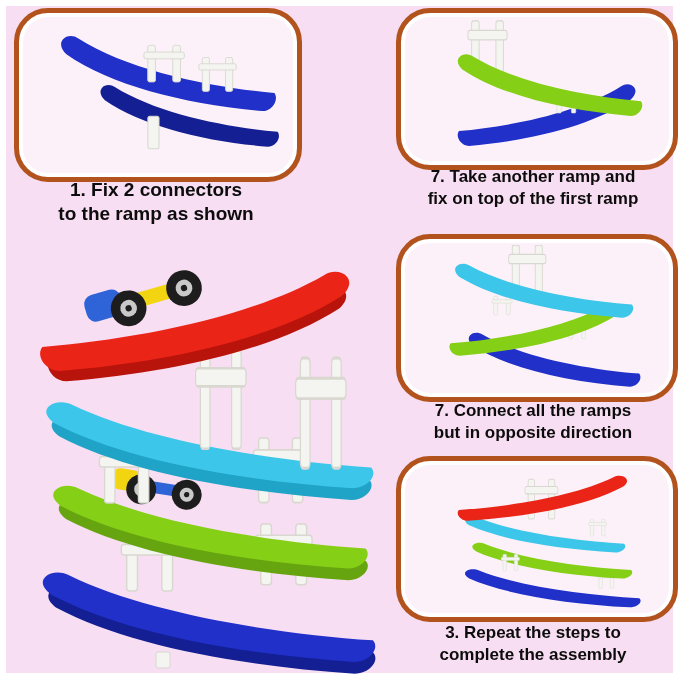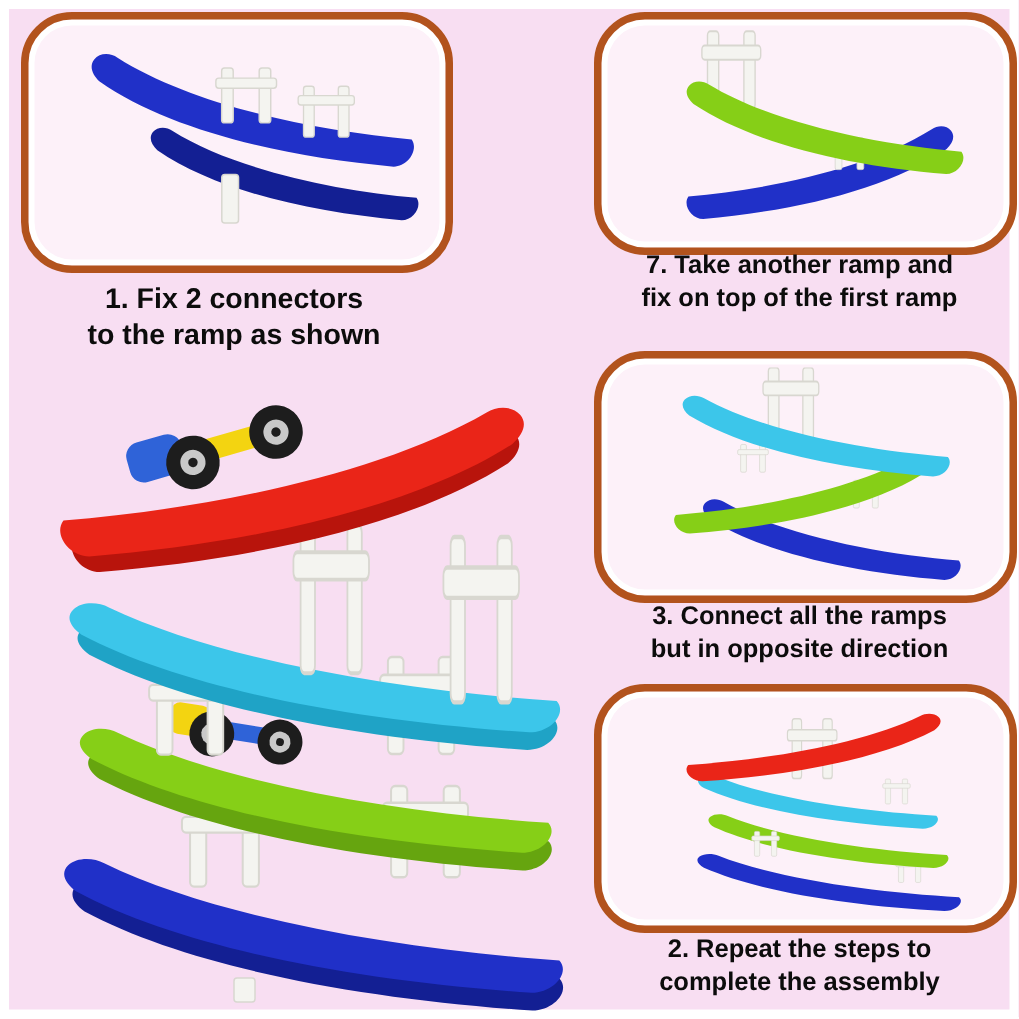--- a/index.html
+++ b/index.html
@@ -20,21 +20,21 @@
   .panel svg{position:absolute;inset:6px;width:calc(100% - 12px);height:calc(100% - 12px);}
   .p1{left:8px;top:2px;width:278px;height:164px;}
   .p2{left:390px;top:2px;width:272px;height:152px;}
   .p3{left:390px;top:228px;width:272px;height:158px;}
   .p4{left:390px;top:450px;width:272px;height:156px;}
   .cap{
     position:absolute;margin:0;text-align:center;
     color:var(--c-text,#0c0c0c);font-weight:700;line-height:1.28;
     text-wrap:balance;
   }
-  .cap1{left:0;top:172px;width:300px;font-size:19px;margin-top:10px;}
+  .cap1{left:0;top:172px;width:300px;font-size:19px;}
   .cap2{left:388px;top:160px;width:278px;font-size:17px;}
   .cap3{left:398px;top:394px;width:258px;font-size:17px;}
   .cap4{left:402px;top:616px;width:250px;font-size:17px;}
   .hero{position:absolute;left:0;top:240px;width:385px;height:428px;margin:0;}
   .hero svg{width:100%;height:100%;}
   
   .f-blue{fill:var(--c-ramp-blue)} .f-blue-d{fill:var(--c-ramp-blue-dark)}
   .f-green{fill:var(--c-ramp-green)} .f-green-d{fill:var(--c-ramp-green-dark)}
   .f-cyan{fill:var(--c-ramp-cyan)} .f-cyan-d{fill:var(--c-ramp-cyan-dark)}
   .f-red{fill:var(--c-ramp-red)} .f-red-d{fill:var(--c-ramp-red-dark)}
@@ -90,35 +90,35 @@
   <section class="panel p3">
     <svg viewBox="0 0 260 165" role="img">
       <use href="#conn" class="f-conn" transform="translate(100,0) scale(1.0,1.5)"></use>
       <use href="#rampL" class="f-blue" transform="translate(36,92) scale(1.08,0.92)"></use>
       <use href="#conn" class="f-conn" transform="translate(165,85) scale(0.55)"></use>
       <use href="#ramp" class="f-green" transform="translate(26,60) scale(1.06,0.88)"></use>
       <use href="#conn" class="f-conn" transform="translate(80,58) scale(0.55)"></use>
       <use href="#rampL" class="f-cyan" transform="translate(20,14) scale(1.12,0.92)"></use>
     </svg>
   </section>
-  <p class="cap cap3">3. Connect all the ramps but in opposite direction</p>
+  <p class="cap cap3">7. Connect all the ramps but in opposite direction</p>
 
   <section class="panel p4">
     <svg viewBox="0 0 260 165" role="img">
       <use href="#conn" class="f-conn" transform="translate(118,14) scale(0.9,1.2)"></use>
       <use href="#rampL" class="f-blue" transform="translate(30,112) scale(1.12,0.66)"></use>
       <use href="#conn" class="f-conn" transform="translate(200,120) scale(0.5)"></use>
       <use href="#rampL" class="f-green" transform="translate(40,82) scale(1.02,0.62)"></use>
       <use href="#conn" class="f-conn" transform="translate(90,100) scale(0.5)"></use>
       <use href="#rampL" class="f-cyan" transform="translate(32,52) scale(1.02,0.62)"></use>
       <use href="#conn" class="f-conn" transform="translate(190,60) scale(0.5)"></use>
       <use href="#ramp" class="f-red" transform="translate(34,4) scale(1.08,0.78)"></use>
     </svg>
   </section>
-  <p class="cap cap4">2. Repeat the steps to complete the assembly</p>
+  <p class="cap cap4">3. Repeat the steps to complete the assembly</p>
 
   <figure class="hero">
     <svg viewBox="0 0 385 428" role="img">
 
       <rect x="150" y="406" width="14" height="16" rx="2" class="f-conn"></rect>
       <rect x="262" y="398" width="13" height="18" rx="2" class="f-conn"></rect>
 
       <use href="#rampL" class="f-blue-d" transform="translate(14,330) scale(1.82,1.32)"></use>
       <use href="#rampL" class="f-blue" transform="translate(8,316) scale(1.85,1.35)"></use>
 

